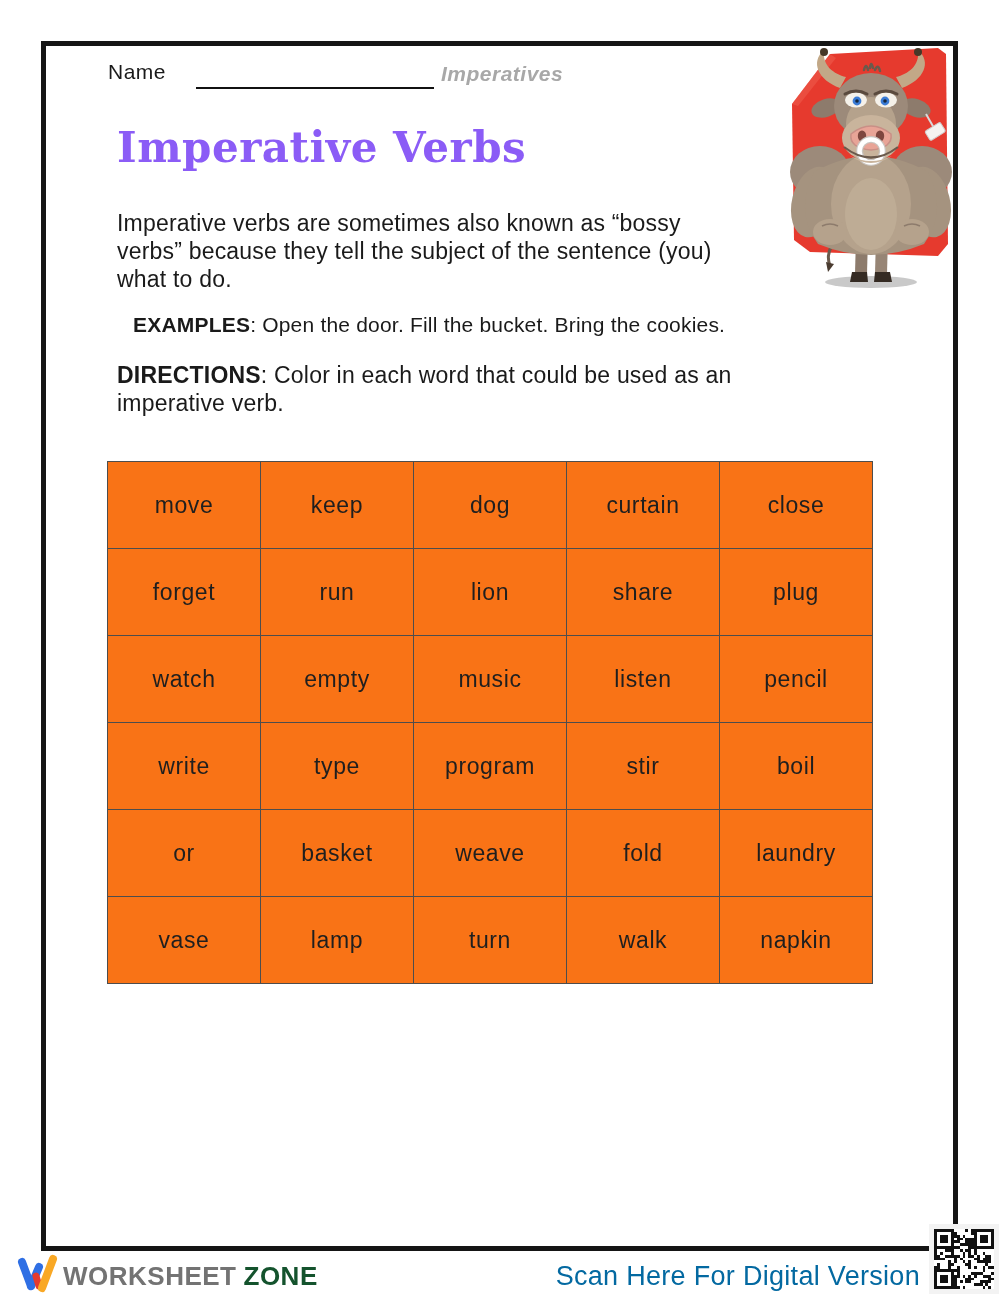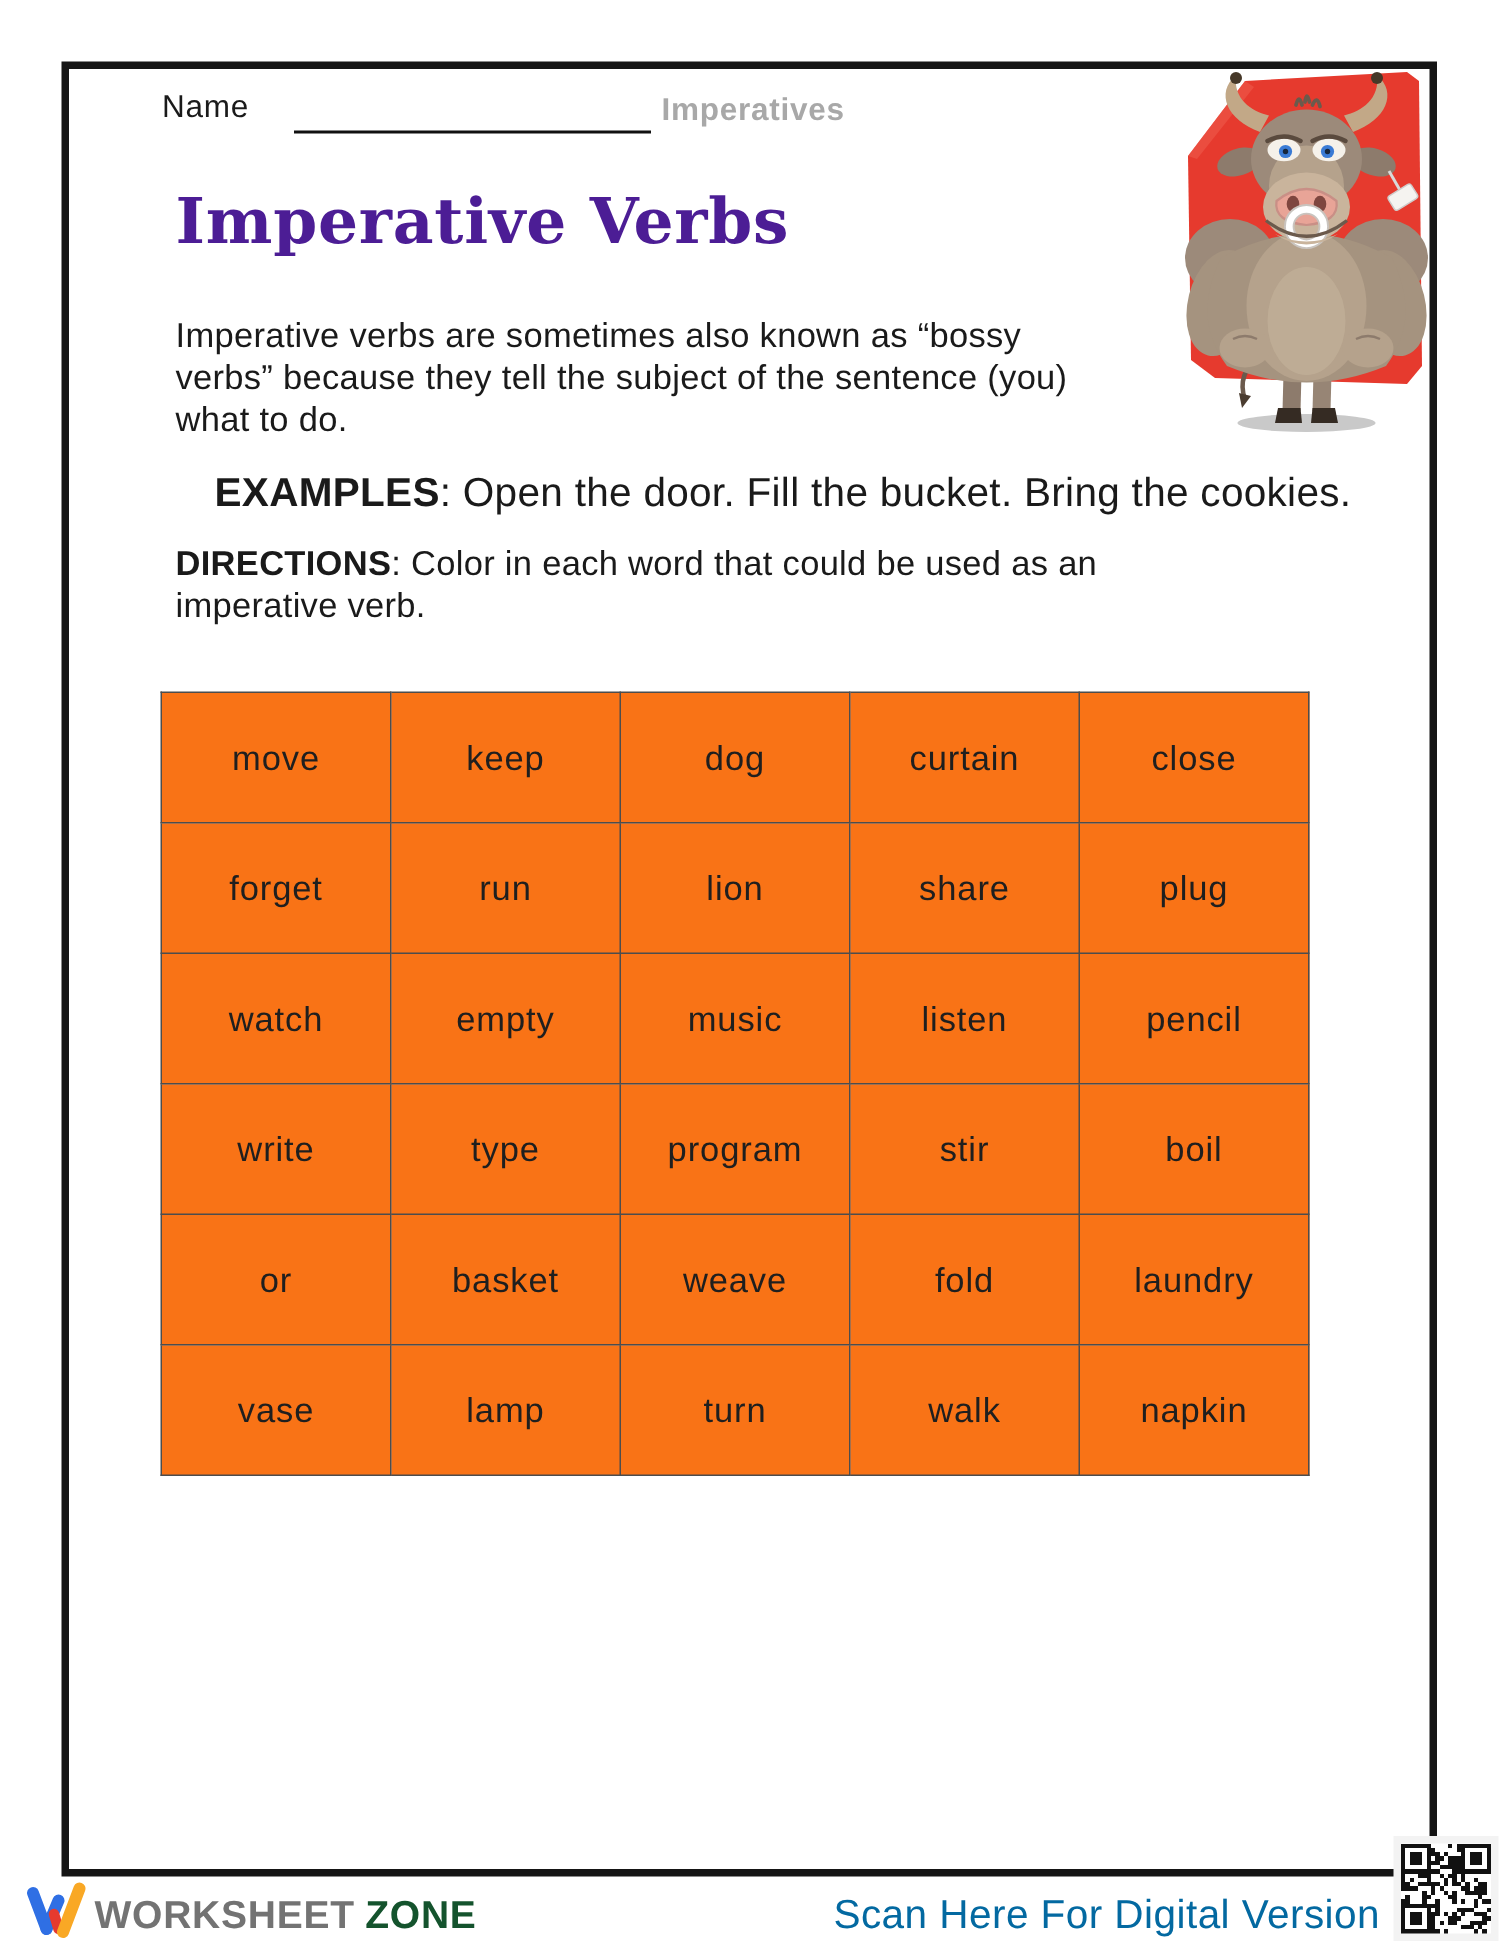--- a/index.html
+++ b/index.html
@@ -9,27 +9,27 @@
   .page { position:absolute; inset:0; }
 
   .page-border { position:absolute; left:41px; top:41px; width:917px; height:1210px;
                  border:5px solid #151515; background:transparent; }
 
   
   .name-label { position:absolute; left:108px; top:60px; font-size:21px; letter-spacing:.5px; }
   .name-blank { position:absolute; left:196px; top:63px; width:238px; height:26px;
                 border-bottom:2.5px solid #111; }
   .worksheet-tag { position:absolute; left:441px; top:62px; font-size:21px; font-weight:bold;
-                   color:#a8a8a8; letter-spacing:.5px; }
+                   color:#a8a8a8; letter-spacing:.5px;font-style:italic; }
 
   
   .doc-title { position:absolute; left:117px; top:123px; font-family:"DejaVu Serif","Liberation Serif",serif;
-               font-weight:bold; font-size:42px; letter-spacing:.5px; color:#4c1d95; }
+               font-weight:bold; font-size:42px; letter-spacing:.5px; color:#8b5cf6; }
   .intro { position:absolute; left:117px; top:209px; font-size:23px; line-height:28px; letter-spacing:.2px; }
-  .examples { position:absolute; left:133px; top:313px; font-size:27px; letter-spacing:.2px;margin-left:10px; }
+  .examples { position:absolute; left:133px; top:313px; font-size:21px; letter-spacing:.2px; }
   .directions { position:absolute; left:117px; top:361px; font-size:23px; line-height:28px; letter-spacing:.2px; }
   .bold-lead { font-weight:bold; }
 
   
   table.word-grid { position:absolute; left:107px; top:461px; width:766px;
                     border-collapse:collapse; table-layout:fixed; }
   table.word-grid td { border:1.6px solid #4d4d4d; height:87px; text-align:center;
                        vertical-align:middle; font-size:23px; letter-spacing:.6px; color:#1f1f1f;
                        background:#f97316; }
 

